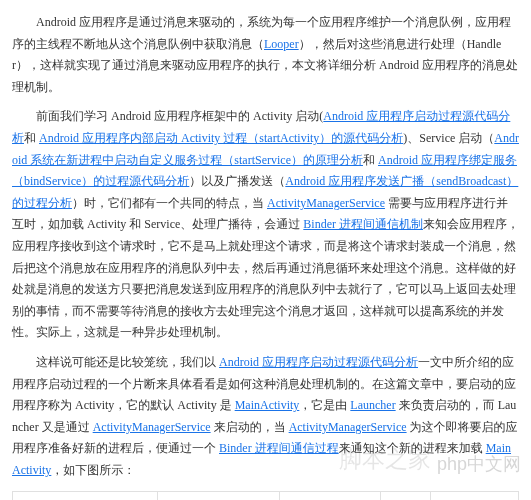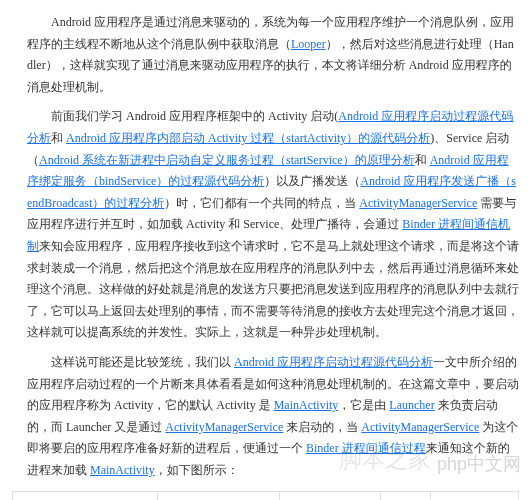--- a/index.html
+++ b/index.html
@@ -1,16 +1,16 @@
 <!DOCTYPE html>
 <html><head>
 <meta charset="utf-8">
 <style>
 body { margin: 0; padding: 12px; font-family: "SimSun", "宋体", serif; font-size: 12px; line-height: 1.8; color: #333; width: 507px; background: #fff; }
-p { margin: 0 0 8px 15px; text-indent: 2em; word-break: break-all; }
+p { margin: 0 0 8px 0; text-indent: 2em; word-break: break-all; }
 a, .link { color: #1a73e8; text-decoration: underline; }
 .diagram { border: 1px solid #e0e0e0; margin-top: 10px; position: relative; height: 150px; overflow: hidden; }
 .headers { display: flex; border-bottom: 1px solid #e0e0e0; }
 .header-cell { font-family: Consolas, monospace; font-size: 11px; padding: 3px 4px; border-right: 1px solid #e0e0e0; text-align: center; color: #333; }
 .h0 { width: 136px; }
 .h1 { width: 114px; }
 .h2 { width: 98px; }
 .h3 { width: 54px; }
 .h4 { flex: 1; border-right: none; }
 .watermark1 { position: fixed; bottom: 20px; right: 100px; font-family: "KaiTi", "楷体", serif; font-size: 23px; color: rgba(0,0,0,0.1); pointer-events: none; }

